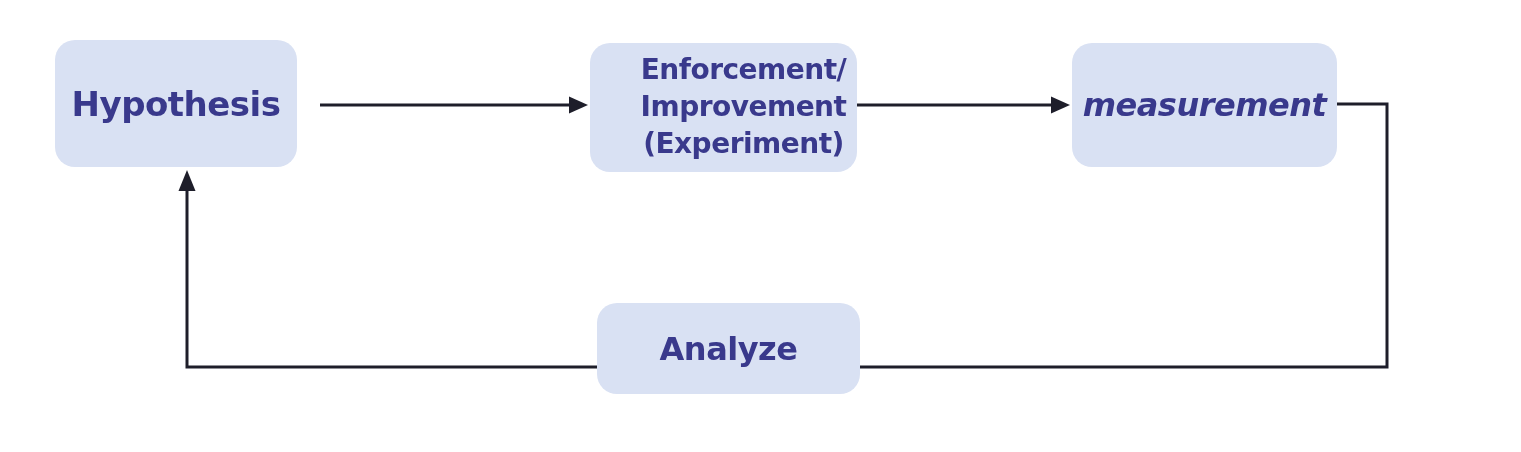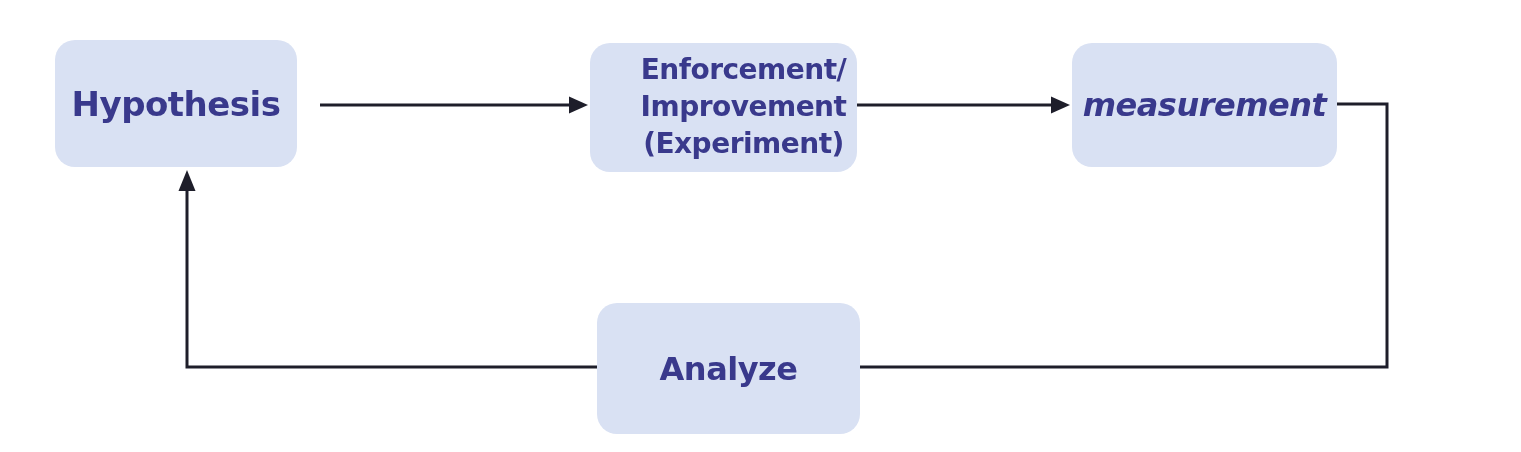--- a/index.html
+++ b/index.html
@@ -49,21 +49,21 @@
     padding-left: 40px;
   }
   #node-measurement {
     left: 1072px; top: 43px;
     width: 265px; height: 124px;
     font-size: 32px;
     font-style: italic;
   }
   #node-analyze {
     left: 597px; top: 303px;
-    width: 263px; height: 131px;
+    width: 263px; height: 91px;
     font-size: 32px;
   }
 </style>
 </head>
 <body>
 
 <div class="canvas">
 
   <svg class="edges" width="1521" height="452" viewBox="0 0 1521 452" aria-hidden="true">
     <g fill="none" stroke="#1e1e2a" stroke-width="3">

